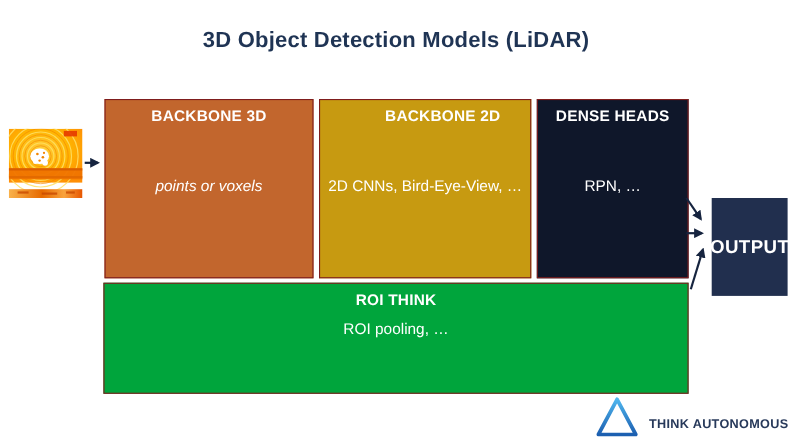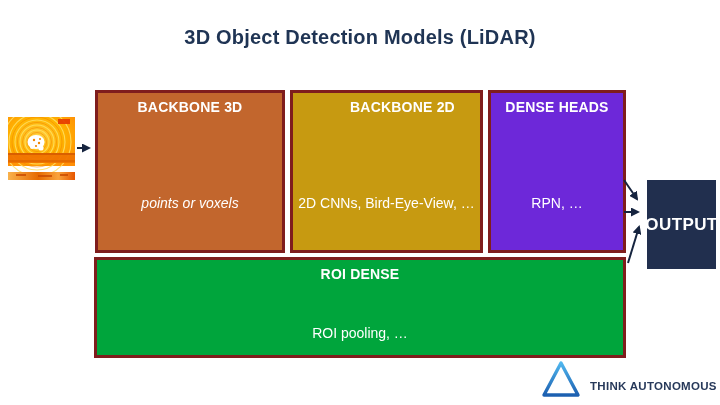--- a/index.html
+++ b/index.html
@@ -4,27 +4,27 @@
 <style>
   html,body{margin:0;padding:0;background:#fff;}
   .slide{
     position:relative;width:720px;height:405px;background:#ffffff;overflow:hidden;
     font-family:"Liberation Sans",sans-serif;
   }
   .title{
     position:absolute;top:26px;left:0;width:100%;margin:0;
     text-align:center;font-size:20px;font-weight:bold;color:#1F3454;letter-spacing:.2px;
   }
-  .block{position:absolute;box-sizing:border-box;border:3px solid #7f1d1d;color:#fff;}
+  .block{position:absolute;box-sizing:border-box;border:1px solid #7f1d1d;color:#fff;}
   .block-title{padding-top:6px;text-align:center;font-size:14px;font-weight:bold;letter-spacing:.2px;}
-  .block-body{position:absolute;left:0;right:0;text-align:center;font-size:14px;margin-top:32px;}
+  .block-body{position:absolute;left:0;right:0;text-align:center;font-size:14px;}
   .b3d{left:95px;top:90px;width:190px;height:163px;background:#C2662D;}
   .b3d .block-body{font-style:italic;}
   .b2d{left:290px;top:90px;width:193px;height:163px;background:#C79A11;padding-left:32px;}
-  .dense{left:488px;top:90px;width:138px;height:163px;background:#6d28d9;}
+  .dense{left:488px;top:90px;width:138px;height:163px;background:#0f172a;}
   .top-row .block-body{top:70px;}
   .roi{left:94px;top:257px;width:532px;height:101px;background:#00A53C;}
   .roi .block-body{top:33px;}
   .output{
     position:absolute;left:647px;top:180px;width:69px;height:89px;background:#212F4E;
     display:flex;align-items:center;justify-content:center;
     color:#fff;font-size:17px;font-weight:bold;letter-spacing:.4px;
   }
   .lidar{position:absolute;left:8px;top:117px;width:67px;height:63px;}
   .arrows{position:absolute;left:0;top:0;width:720px;height:405px;pointer-events:none;}
@@ -98,21 +98,21 @@
     <div class="block-title">BACKBONE 2D</div>
     <div class="block-body">2D CNNs, Bird-Eye-View, …</div>
   </div>
 
   <div class="block dense top-row">
     <div class="block-title">DENSE HEADS</div>
     <div class="block-body">RPN, …</div>
   </div>
 
   <div class="block roi">
-    <div class="block-title">ROI DENSE</div>
+    <div class="block-title">ROI THINK</div>
     <div class="block-body">ROI pooling, …</div>
   </div>
 
   <div class="output">
     <span>OUTPUT</span>
   </div>
 
   <svg class="arrows" viewBox="0 0 720 405" aria-hidden="true">
     <defs>
       <marker id="ah" markerWidth="9" markerHeight="9" refX="7" refY="4.5" orient="auto" markerUnits="userSpaceOnUse">

